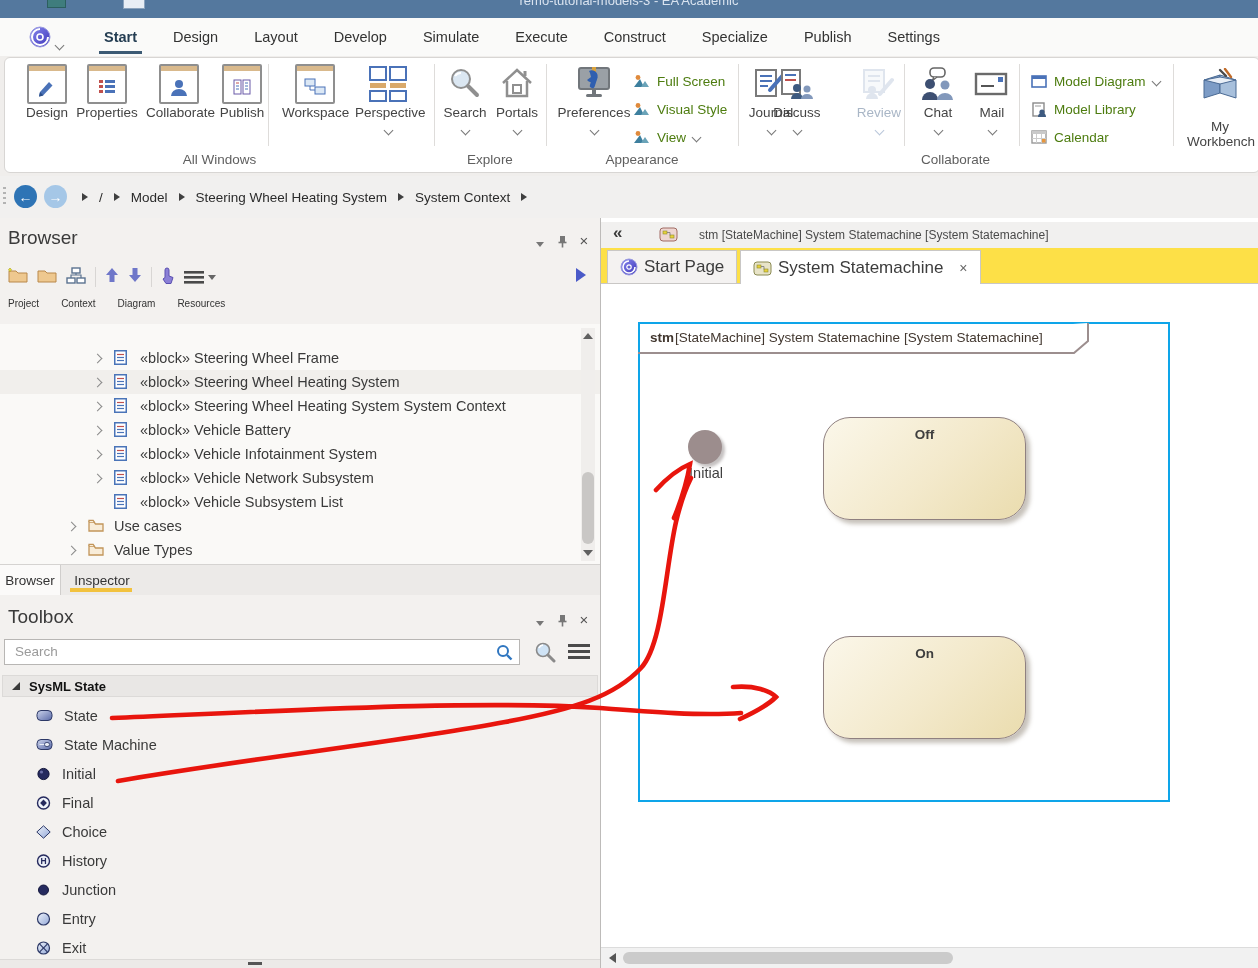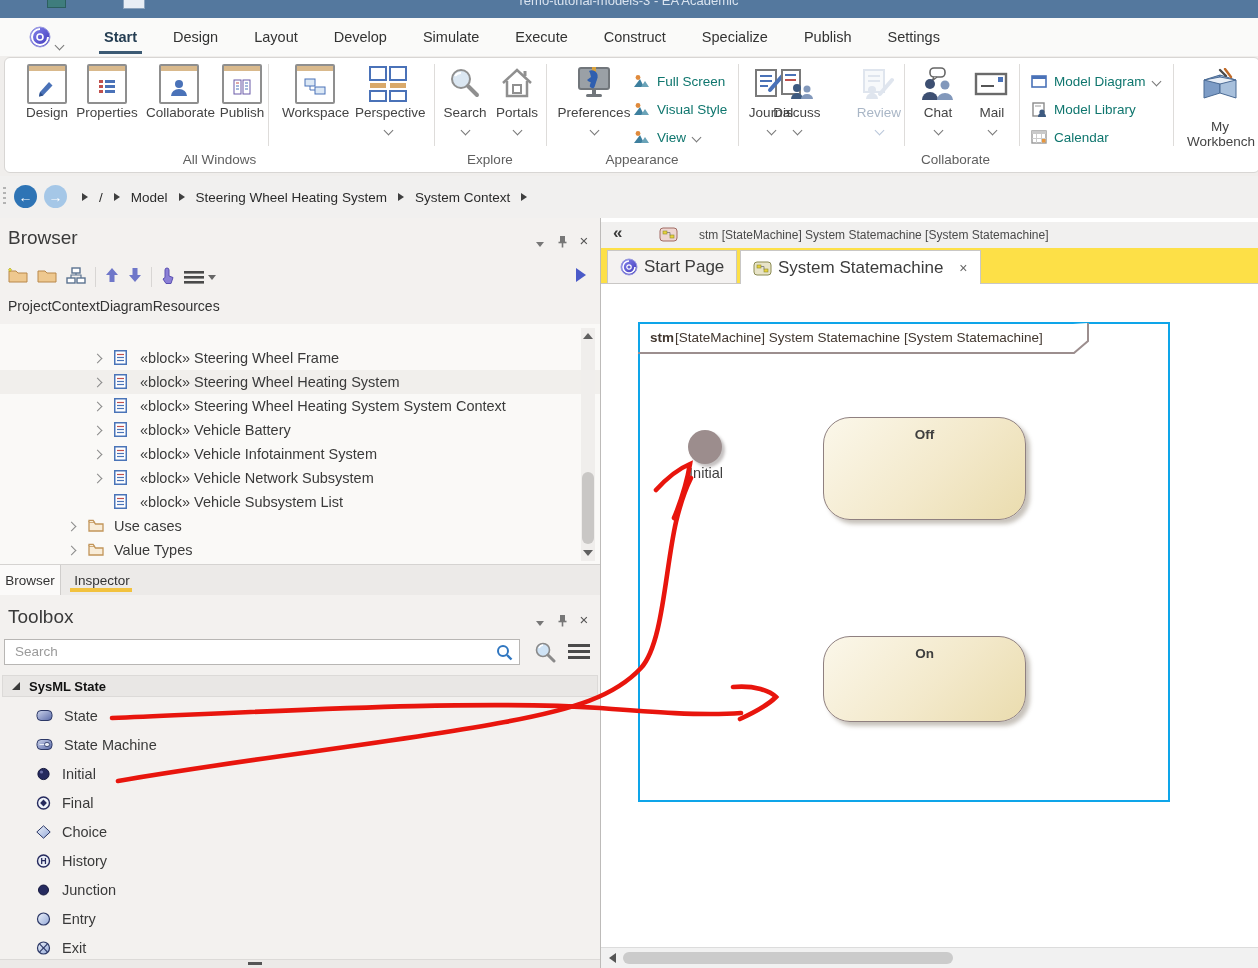--- a/index.html
+++ b/index.html
@@ -25,21 +25,21 @@
   .vsep{position:absolute;top:6px;height:82px;width:1px;background:#dedcda}
   .grplabel{position:absolute;top:94px;font-size:13.5px;color:#5f5f5f;text-align:center}
   .bigbtn{position:absolute;top:6px;width:66px;text-align:center}
   .bicon{margin:0 auto;width:40px;height:40px;display:flex;align-items:center;justify-content:center}
   .blabel{font-size:13.5px;color:#444;margin-top:1px;white-space:nowrap}
   .blabel2{font-size:13.5px;color:#444;margin-top:15px;line-height:15px}
   .dim .blabel{color:#a9b6c6}
   .dim svg{opacity:.45}
   .chev{display:inline-block;width:6px;height:6px;border-right:1.6px solid #777;border-bottom:1.6px solid #777;
         transform:rotate(45deg);margin-top:4px}
-  .smallitem{position:absolute;height:26px;display:flex;align-items:center;gap:7px;font-size:13.5px;color:#0f766e;white-space:nowrap}
+  .smallitem{position:absolute;height:26px;display:flex;align-items:center;gap:7px;font-size:13.5px;color:#4d7c0f;white-space:nowrap}
   .winicon{position:relative;width:38px;height:36px;border:2px solid #8f8f8f;border-radius:2px;background:#fff}
   .winicon::before{content:"";position:absolute;left:0;right:0;top:0;height:5px;background:#d9b98c}
   .winglyph{position:absolute;left:0;top:6px;right:0;bottom:0;display:flex;align-items:center;justify-content:center}
   
   .breadcrumb{position:absolute;top:176px;left:0;right:0;height:42px;background:#f1f0ef;border-bottom:1px solid #d8d6d4}
   .dots{position:absolute;left:3px;top:11px;width:3px;height:20px;
         background:repeating-linear-gradient(#b3b3b3 0 2px,transparent 2px 5px)}
   .navc{position:absolute;top:9px;width:23px;height:23px;border-radius:50%;color:#fff;font-size:14px;
         display:flex;align-items:center;justify-content:center}
   .bc-items{position:absolute;left:82px;top:0;height:42px;display:flex;align-items:center;gap:11px;font-size:13.5px;color:#2b2b2b}
@@ -50,21 +50,21 @@
   
   .paneltitle{position:absolute;left:8px;font-size:19px;color:#3a3a3a}
   .phicon{position:absolute;width:16px;height:16px;display:flex;align-items:center;justify-content:center}
   .tri-down{width:0;height:0;border-left:4.5px solid transparent;border-right:4.5px solid transparent;border-top:5.5px solid #777}
   .closex{font-size:15px;color:#555;line-height:14px}
   
   .browserpanel{position:absolute;top:0;left:0;right:0;height:377px}
   .btoolbar{position:absolute;top:42px;left:0;right:0;height:34px;display:flex;align-items:center;gap:9px;padding-left:8px}
   .tsep{width:1px;height:20px;background:#d8d6d4}
   .play-blue{position:absolute;right:14px;top:50px;width:0;height:0;border-top:7px solid transparent;border-bottom:7px solid transparent;border-left:10px solid #4a5ac8}
-  .btabs{position:absolute;top:80px;left:8px;display:flex;font-size:14px;color:#333}
+  .btabs{position:absolute;top:80px;left:8px;display:flex;gap:22px;font-size:10px;color:#333}
   .tree{position:absolute;top:106px;left:0;right:0;height:241px;background:#faf9f7;overflow:hidden}
   .trow{position:relative;height:24px;display:flex;align-items:center;font-size:14.5px;color:#3a3a3a}
   .trow.hl{background:#f1efec}
   .exp{position:absolute;width:6px;height:6px;border-right:1.6px solid #8a8a8a;border-bottom:1.6px solid #8a8a8a;transform:rotate(-45deg)}
   .blkic{position:absolute;left:114px;top:4px}
   .tlabel{position:absolute;left:140px;white-space:nowrap}
   .flabel{position:absolute;left:114px;white-space:nowrap}
   .vscroll{position:absolute;right:5px;top:4px;width:14px;bottom:4px;background:#f0eeec}
   .sarrow-up{position:absolute;left:2px;top:5px;width:0;height:0;border-left:5px solid transparent;border-right:5px solid transparent;border-bottom:6px solid #606060}
   .sarrow-dn{position:absolute;left:2px;bottom:5px;width:0;height:0;border-left:5px solid transparent;border-right:5px solid transparent;border-top:6px solid #606060}
@@ -790,21 +790,21 @@
       <div class="frametitle">
         <b>stm</b><span>[StateMachine] System Statemachine [System Statemachine]</span>
       </div>
 
       <div class="initialnode" style="left:48px;top:106px"></div>
       <div class="initiallabel" style="left:31px;top:141px">Initial</div>
 
       <div class="state" style="left:183px;top:93px">
         <div class="slabel">Off</div>
       </div>
-      <div class="state" style="left:183px;top:312px;height:86px">
+      <div class="state" style="left:183px;top:312px;height:103px">
         <div class="slabel">On</div>
       </div>
     </div>
   </div>
 
   <div class="hscroll">
     <span class="harrow"></span>
     <span class="hthumb"></span>
   </div>
 </div>

